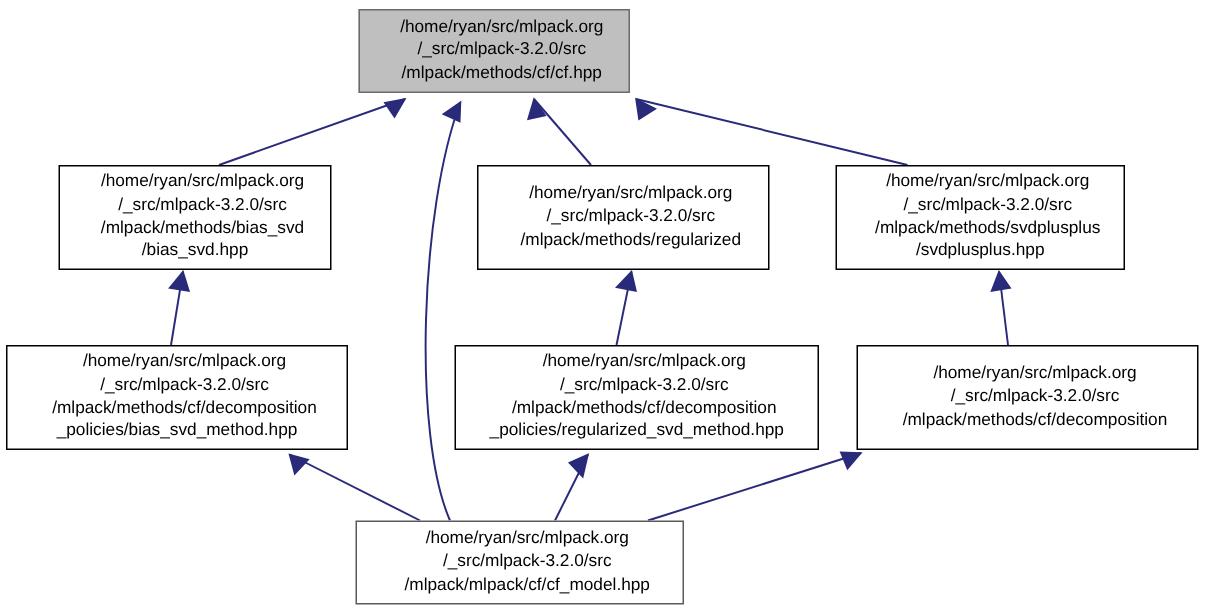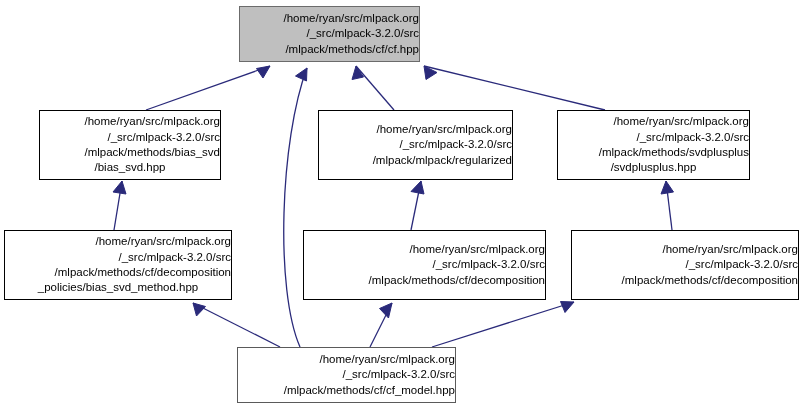--- a/index.html
+++ b/index.html
@@ -48,21 +48,21 @@
     border: 1px solid #6b6b6b;
   }
   .node-box.emph {
     border: 1px solid #5a5a5a;
   }
   .node-line {
     display: block;
     width: 100%;
   }
   .node-line.left {
-    text-align: right;
+    text-align: center;
     padding-left: 10px;
     box-sizing: border-box;
   }
   .node-line.center {
     text-align: center;
   }
 </style>
 </head>
 <body>
 
@@ -84,19 +84,19 @@
       <path d="M 666 181 l -5 13 l 12.5 -2 z" fill="#2a2a7a" stroke="#2a2a7a" stroke-width="1"></path>
       <path d="M 280 347 L 193 303" fill="none" stroke="#2a2a7a" stroke-width="1.3"></path>
       <path d="M 193 303 l 3.5 13 l 9 -9.5 z" fill="#2a2a7a" stroke="#2a2a7a" stroke-width="1"></path>
       <path d="M 370 347 L 392 303" fill="none" stroke="#2a2a7a" stroke-width="1.3"></path>
       <path d="M 392 303 l -12.5 5.5 l 9 9.5 z" fill="#2a2a7a" stroke="#2a2a7a" stroke-width="1"></path>
       <path d="M 432 347 L 574 302" fill="none" stroke="#2a2a7a" stroke-width="1.3"></path>
       <path d="M 574 302 l -13.5 -0.5 l 4.5 11 z" fill="#2a2a7a" stroke="#2a2a7a" stroke-width="1"></path>
     </svg>
 <div class="node-box root" style="left: 239px; top: 6px; width: 181px; height: 56px;"><span class="node-line left">/home/ryan/src/mlpack.org</span><span class="node-line left">/_src/mlpack-3.2.0/src</span><span class="node-line left">/mlpack/methods/cf/cf.hpp</span></div>
     <div class="node-box" style="left: 39px; top: 110px; width: 182px; height: 70px;"><span class="node-line left">/home/ryan/src/mlpack.org</span><span class="node-line left">/_src/mlpack-3.2.0/src</span><span class="node-line left">/mlpack/methods/bias_svd</span><span class="node-line center">/bias_svd.hpp</span></div>
-    <div class="node-box" style="left: 318px; top: 110px; width: 195px; height: 70px;"><span class="node-line left">/home/ryan/src/mlpack.org</span><span class="node-line left">/_src/mlpack-3.2.0/src</span><span class="node-line left">/mlpack/mlpack/regularized</span></div>
+    <div class="node-box" style="left: 318px; top: 110px; width: 195px; height: 70px;"><span class="node-line left">/home/ryan/src/mlpack.org</span><span class="node-line left">/_src/mlpack-3.2.0/src</span><span class="node-line left">/mlpack/methods/regularized</span></div>
     <div class="node-box" style="left: 557px; top: 110px; width: 193px; height: 70px;"><span class="node-line left">/home/ryan/src/mlpack.org</span><span class="node-line left">/_src/mlpack-3.2.0/src</span><span class="node-line left">/mlpack/methods/svdplusplus</span><span class="node-line center">/svdplusplus.hpp</span></div>
     <div class="node-box" style="left: 4px; top: 230px; width: 228px; height: 70px;"><span class="node-line left">/home/ryan/src/mlpack.org</span><span class="node-line left">/_src/mlpack-3.2.0/src</span><span class="node-line left">/mlpack/methods/cf/decomposition</span><span class="node-line center">_policies/bias_svd_method.hpp</span></div>
-    <div class="node-box" style="left: 303px; top: 230px; width: 243px; height: 70px;"><span class="node-line left">/home/ryan/src/mlpack.org</span><span class="node-line left">/_src/mlpack-3.2.0/src</span><span class="node-line left">/mlpack/methods/cf/decomposition</span></div>
+    <div class="node-box" style="left: 303px; top: 230px; width: 243px; height: 70px;"><span class="node-line left">/home/ryan/src/mlpack.org</span><span class="node-line left">/_src/mlpack-3.2.0/src</span><span class="node-line left">/mlpack/methods/cf/decomposition</span><span class="node-line center">_policies/regularized_svd_method.hpp</span></div>
     <div class="node-box" style="left: 571px; top: 230px; width: 228px; height: 70px;"><span class="node-line left">/home/ryan/src/mlpack.org</span><span class="node-line left">/_src/mlpack-3.2.0/src</span><span class="node-line left">/mlpack/methods/cf/decomposition</span></div>
-    <div class="node-box emph" style="left: 237px; top: 347px; width: 219px; height: 56px;"><span class="node-line left">/home/ryan/src/mlpack.org</span><span class="node-line left">/_src/mlpack-3.2.0/src</span><span class="node-line left">/mlpack/methods/cf/cf_model.hpp</span></div>
+    <div class="node-box emph" style="left: 237px; top: 347px; width: 219px; height: 56px;"><span class="node-line left">/home/ryan/src/mlpack.org</span><span class="node-line left">/_src/mlpack-3.2.0/src</span><span class="node-line left">/mlpack/mlpack/cf/cf_model.hpp</span></div>
   </div>
 
 </body></html>

